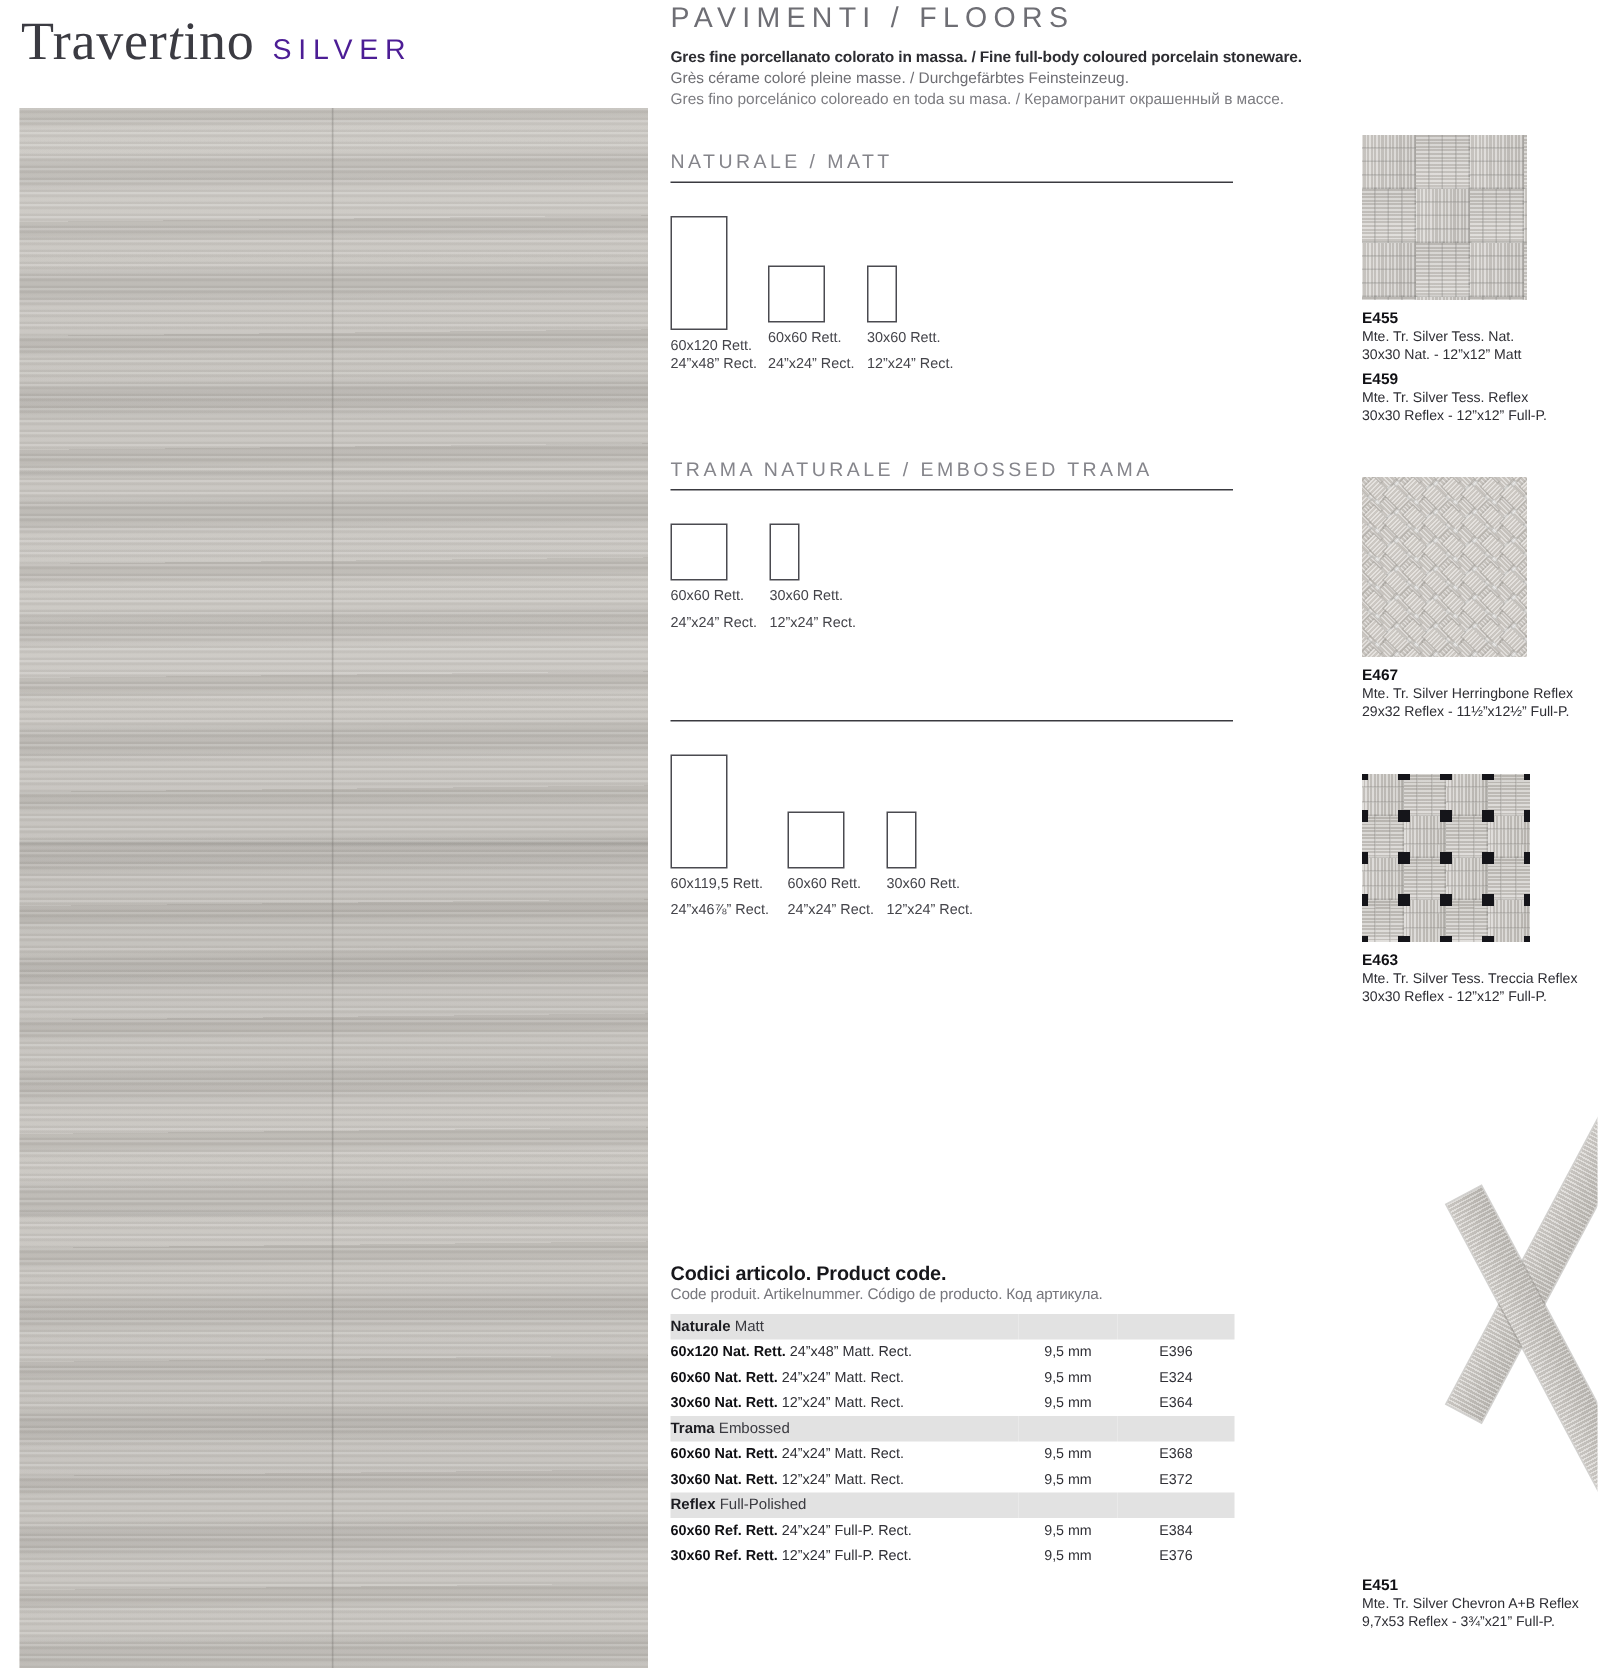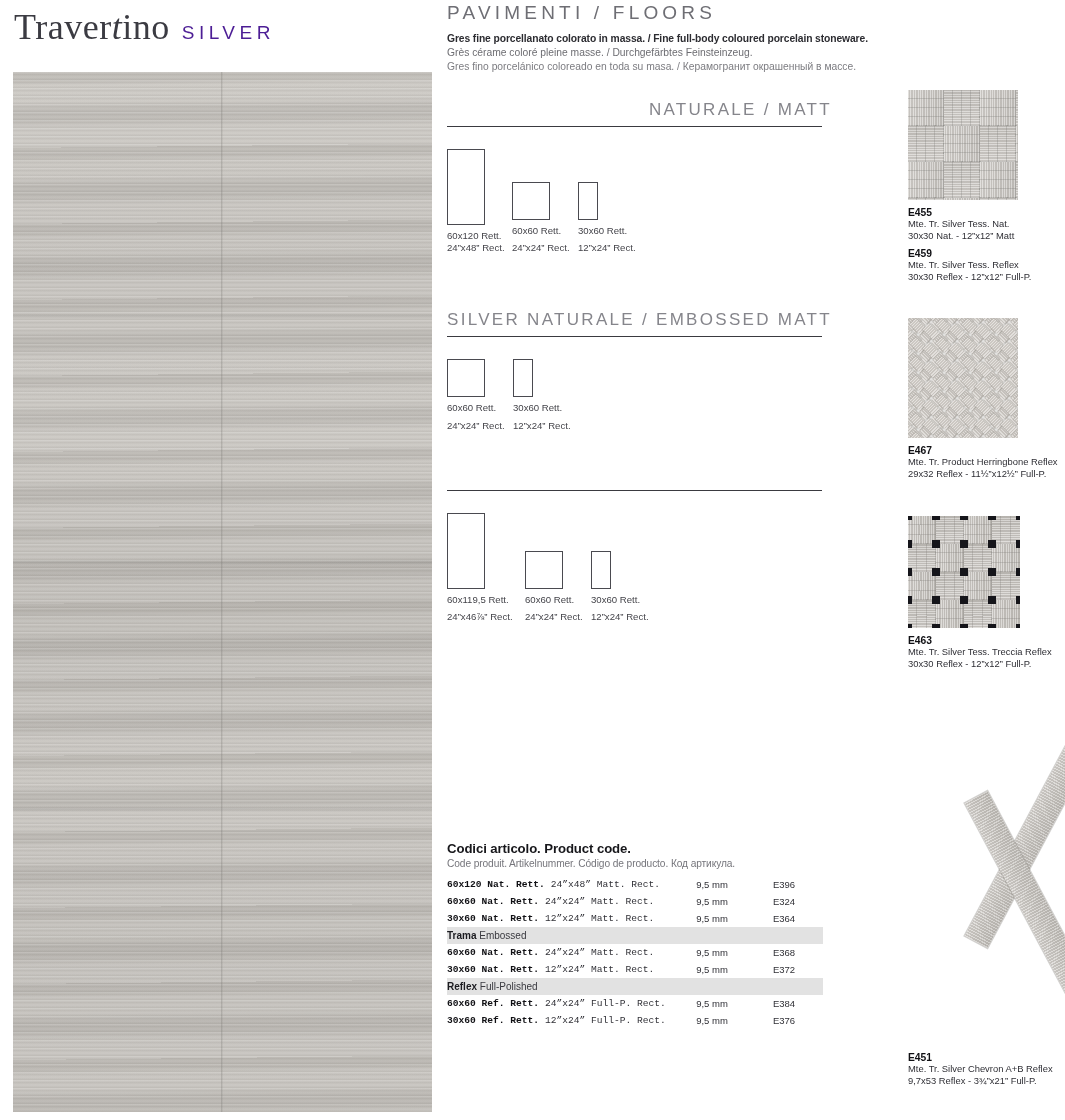--- a/index.html
+++ b/index.html
@@ -58,22 +58,22 @@
     margin-top: 2px; white-space: nowrap;
   }
   .hdr-lines { margin-top: 8px; }
   .hdr-line { font-size: 10.3px; line-height: 14px; white-space: nowrap; }
   .hdr-line.b { font-weight: bold; color: #2c2c31; letter-spacing: -0.1px; }
   .hdr-line.g1 { color: #6d6d72; }
   .hdr-line.g2 { color: #7c7c81; }
 
   .section { margin-top: 22px; }
   .sec-head {
-    font-size: 17px; letter-spacing: 2.3px; color: #85858b;
-    white-space: nowrap; padding-bottom: 6px; text-align: right;
+    font-size: 13px; letter-spacing: 2.3px; color: #85858b;
+    white-space: nowrap; padding-bottom: 6px;
   }
   .sec-rule { border-top: 1.6px solid #3a3a40; width: 375px; }
 
   .fmt-row { display: flex; align-items: flex-end; margin-top: 22px; }
   .fmt { margin-right: 0; }
   .fmt-box { border: 1.4px solid #4a4a50; background: #fff; }
   .fmt-cap { font-size: 9.6px; line-height: 12.2px; color: #44444a; margin-top: 5px; white-space: nowrap; }
 
   
   .codes { position: absolute; left: 447px; top: 841px; width: 378px; }
@@ -86,21 +86,21 @@
     border-bottom: 1.5px solid #3a3a40; height: 33px; vertical-align: middle; text-align: center;
   }
   .hdr-cell-blank { border-bottom: 1.5px solid #3a3a40; }
   .vsep { border-left: 1.4px solid #3a3a40; }
   .hdr-cell-name { font-size: 9.8px; color: #27272c; line-height: 12px; }
   .grp-row td { background: #e2e2e2; height: 17px; border-bottom: 1px solid #8d8d92; }
   .grp-lbl { padding-left: 5px; font-size: 10px; color: #1c1c21; }
   .grp-lbl b { font-weight: bold; }
   .grp-lbl span { font-weight: 400; color: #3a3a40; }
   .d-row td { height: 17px; border-bottom: 1px solid #8d8d92; }
-  .d-name { padding-left: 5px; font-size: 9.6px; color: #303036; white-space: nowrap; font-family: Liberation Mono, monospace; }
+  .d-name { padding-left: 5px; font-size: 9.6px; color: #303036; white-space: nowrap; }
   .d-name b { font-weight: bold; color: #101014; }
   .d-thk, .d-code { text-align: center; font-size: 9.5px; color: #303036; }
   .col-a { width: 232px; } .col-b { width: 66px; } .col-c { width: 78px; }
 
   
   .right-col { position: absolute; left: 908px; top: 0; width: 157px; }
   .sw-block { position: absolute; width: 157px; }
   .sw-code { font-size: 10.3px; font-weight: bold; color: #101014; margin-top: 7px; }
   .sw-line { font-size: 9.4px; color: #2e2e34; line-height: 11.6px; white-space: nowrap; }
 
@@ -174,21 +174,21 @@
         </div>
         <div class="fmt" style="width:66px;">
           <div class="fmt-box" style="width:20px;height:38px;"></div>
           <div class="fmt-cap">30x60 Rett.</div>
           <div class="fmt-cap">12”x24” Rect.</div>
         </div>
       </div>
     </div>
 
     <div class="section" style="margin-top:56px;">
-      <div class="sec-head">SILVER NATURALE / EMBOSSED MATT</div>
+      <div class="sec-head">TRAMA NATURALE / EMBOSSED TRAMA</div>
       <div class="sec-rule"></div>
       <div class="fmt-row">
         <div class="fmt" style="width:66px;">
           <div class="fmt-box" style="width:38px;height:38px;"></div>
           <div class="fmt-cap">60x60 Rett.</div>
           <div class="fmt-cap">24”x24” Rect.</div>
         </div>
         <div class="fmt" style="width:66px;">
           <div class="fmt-box" style="width:20px;height:38px;"></div>
           <div class="fmt-cap">30x60 Rett.</div>
@@ -222,20 +222,25 @@
   <div class="codes">
     <div class="codes-t1">Codici articolo. Product code.</div>
     <div class="codes-t2">Code produit. Artikelnummer. Código de producto. Код артикула.</div>
     <table class="codes-table">
       <colgroup>
           <col class="col-a">
           <col class="col-b">
           <col class="col-c">
         </colgroup>
       <tbody id="codes-body">
+      <tr class="grp-row">
+            <td class="grp-lbl"><b>Naturale</b><span> Matt</span></td>
+            <td class="vsep"></td>
+            <td class="vsep"></td>
+          </tr>
           <tr class="d-row">
             <td class="d-name"><b>60x120 Nat. Rett.</b><span> 24”x48”  Matt. Rect.</span></td>
             <td class="d-thk vsep">9,5 mm</td>
             <td class="d-code vsep">E396</td>
           </tr>
           <tr class="d-row">
             <td class="d-name"><b>60x60 Nat. Rett.</b><span> 24”x24”  Matt. Rect.</span></td>
             <td class="d-thk vsep">9,5 mm</td>
             <td class="d-code vsep">E324</td>
           </tr>
@@ -510,21 +515,21 @@
           <div class="hb" style="left: 79px; top: 122px; transform: rotate(45deg);"></div>
           <div class="hb" style="left: 92px; top: 117.5px; transform: rotate(-45deg);"></div>
           <div class="hb" style="left: 105px; top: 122px; transform: rotate(45deg);"></div>
           <div class="hb" style="left: -12px; top: 127px; transform: rotate(45deg);"></div>
           <div class="hb" style="left: 14px; top: 127px; transform: rotate(45deg);"></div>
           <div class="hb" style="left: 40px; top: 127px; transform: rotate(45deg);"></div>
           <div class="hb" style="left: 66px; top: 127px; transform: rotate(45deg);"></div>
           <div class="hb" style="left: 92px; top: 127px; transform: rotate(45deg);"></div>
         </div>
       <div class="sw-code">E467</div>
-      <div class="sw-line">Mte. Tr. Product Herringbone Reflex</div>
+      <div class="sw-line">Mte. Tr. Silver Herringbone Reflex</div>
       <div class="sw-line">29x32 Reflex - 11½”x12½” Full-P.</div>
     </div>
 
     <div class="sw-block" style="top:516px;">
       <div class="treccia" id="trec-img">
           <div class="pl" style="left: 0px; top: 0px; width: 28px; height: 9.3px; --a: 90deg;"></div>
           <div class="pl" style="left: 0px; top: 9.3px; width: 28px; height: 9.3px; --a: 90deg;"></div>
           <div class="pl" style="left: 0px; top: 18.6px; width: 28px; height: 9.3px; --a: 90deg;"></div>
           <div class="pl" style="left: 28px; top: 0px; width: 9.3px; height: 28px; --a: 0deg;"></div>
           <div class="pl" style="left: 37.3px; top: 0px; width: 9.3px; height: 28px; --a: 0deg;"></div>

